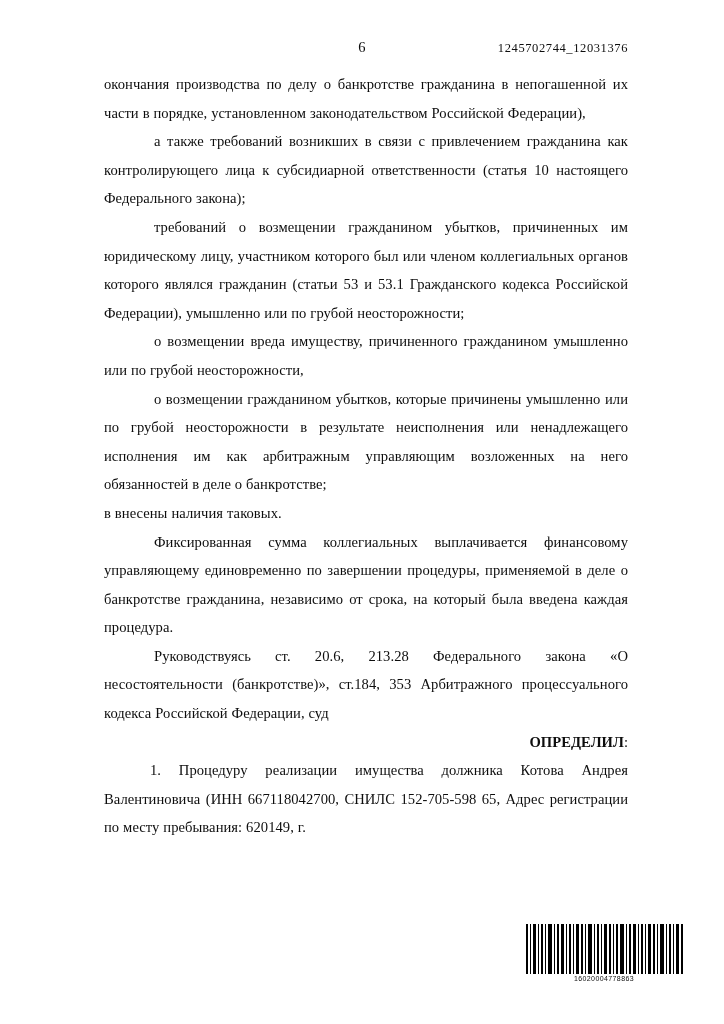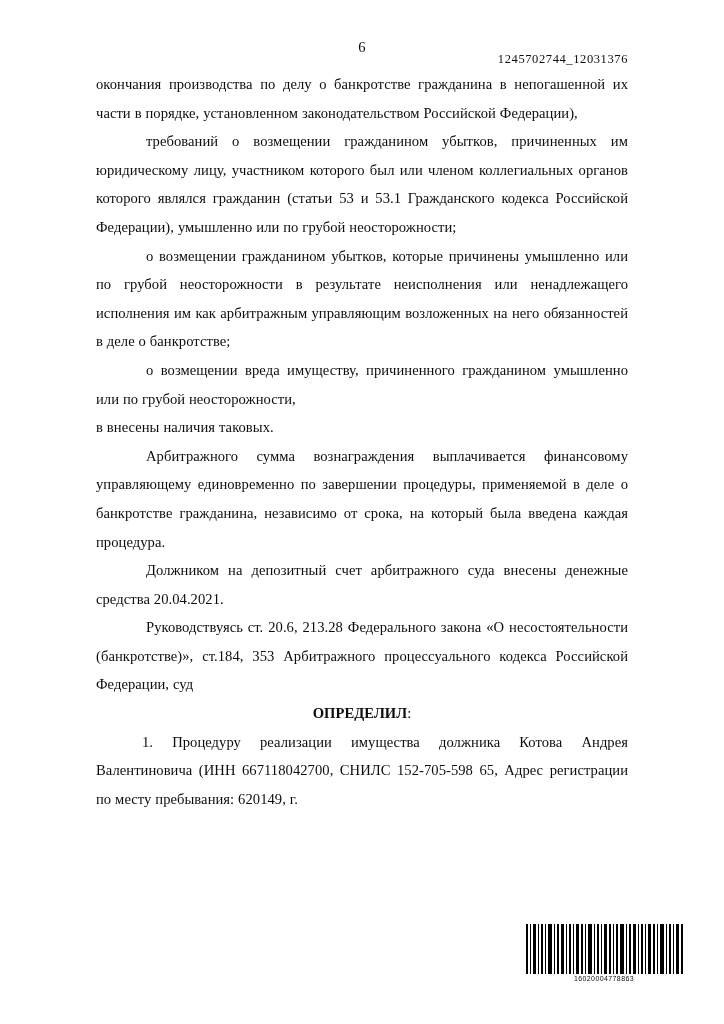--- a/index.html
+++ b/index.html
@@ -34,50 +34,50 @@
     left: 0;
     width: 532px;
     text-align: center;
     font-size: 14.5px;
     line-height: 18px;
     letter-spacing: 0.2px;
   }
   .doc-code {
     position: absolute;
     right: 0;
-    top: 12px;
+    top: 1px;
     font-size: 12.5px;
     line-height: 18px;
     letter-spacing: 0.6px;
     font-family: "Liberation Serif", serif;
   }
   .body-text {
     position: absolute;
     top: 70px;
     left: 96px;
     width: 532px;
   }
   .para {
-    margin: 0 0 0 0;
+    margin: 0 0 0 8px;
     font-size: 14.6px;
     line-height: 28.6px;
     text-align: justify;
     text-justify: inter-word;
     text-indent: 0;
     letter-spacing: 0.05px;
     word-spacing: 0.2px;
   }
   .para.indent {
     text-indent: 50px;
   }
   .para.indent-sm {
     text-indent: 46px;
   }
   .centered {
-    text-align: center;
+    text-align: right;
     font-weight: bold;
     font-size: 14.6px;
     line-height: 28.6px;
     text-indent: 0;
   }
   .centered .tail {
     font-weight: normal;
   }
   .barcode-wrap {
     position: absolute;
@@ -107,33 +107,33 @@
 
   <div class="header">
     <div class="page-number">6</div>
     <div class="doc-code">1245702744_12031376</div>
   </div>
 
   <div class="body-text">
 
     <p class="para">окончания производства по делу о банкротстве гражданина в непогашенной их части в порядке, установленном законодательством Российской Федерации),</p>
 
+    <p class="para indent">а также требований возникших в связи с привлечением гражданина как контролирующего лица к субсидиарной ответственности (статья 10 настоящего Федерального закона);</p>
 
     <p class="para indent">требований о возмещении гражданином убытков, причиненных им юридическому лицу, участником которого был или членом коллегиальных органов которого являлся гражданин (статьи 53 и 53.1 Гражданского кодекса Российской Федерации), умышленно или по грубой неосторожности;</p>
 
+    <p class="para indent">о возмещении вреда имуществу, причиненного гражданином умышленно или по грубой неосторожности,</p>
+
     <p class="para indent">о возмещении гражданином убытков, которые причинены умышленно или по грубой неосторожности в результате неисполнения или ненадлежащего исполнения им как арбитражным управляющим возложенных на него обязанностей в деле о банкротстве;</p>
-
-    <p class="para indent">о возмещении вреда имуществу, причиненного гражданином умышленно или по грубой неосторожности,</p>
 
     <p class="para"> в внесены наличия таковых.</p>
 
 
-    <p class="para indent">Арбитражного сумма вознаграждения выплачивается финансовому управляющему единовременно по завершении процедуры, применяемой в деле о банкротстве гражданина, независимо от срока, на который была введена каждая процедура.</p>
+    <p class="para indent">Фиксированная сумма коллегиальных выплачивается финансовому управляющему единовременно по завершении процедуры, применяемой в деле о банкротстве гражданина, независимо от срока, на который была введена каждая процедура.</p>
 
-    <p class="para indent">Должником на депозитный счет арбитражного суда внесены денежные  средства 20.04.2021.</p>
 
 
     <p class="para indent">Руководствуясь ст. 20.6, 213.28 Федерального закона «О несостоятельности (банкротстве)», ст.184, 353 Арбитражного процессуального кодекса Российской Федерации, суд</p>
 
     <p class="para centered"><span>ОПРЕДЕЛИЛ</span><span class="tail">:</span></p>
 
     <p class="para indent-sm">1. Процедуру реализации имущества должника Котова Андрея Валентиновича (ИНН 667118042700, СНИЛС 152-705-598 65, Адрес регистрации по месту пребывания: 620149, г.</p>
 
   </div>
 

